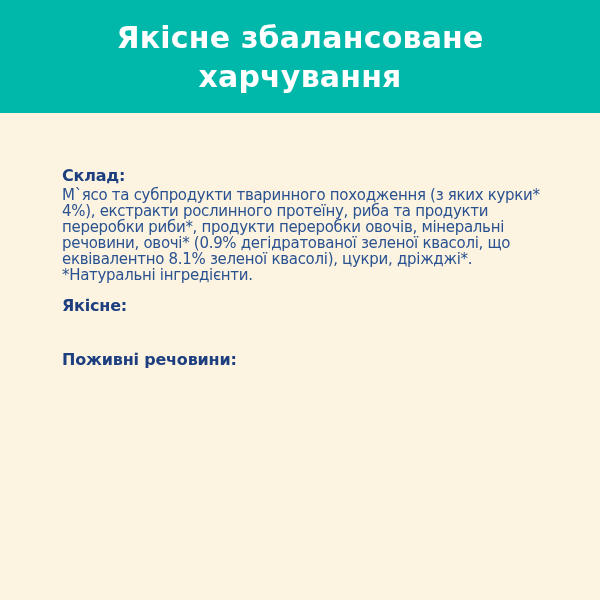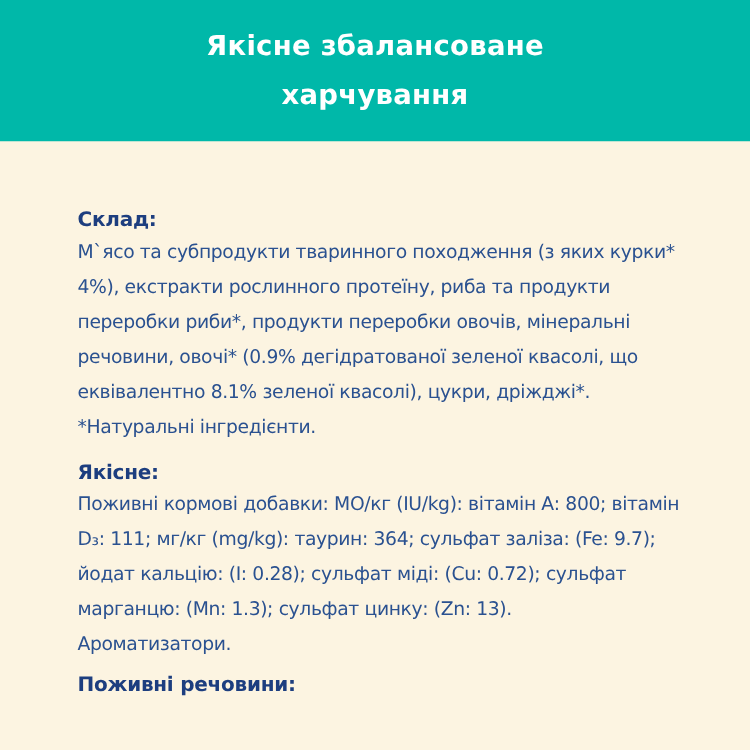--- a/index.html
+++ b/index.html
@@ -17,47 +17,47 @@
   .header {
     width: 600px;
     height: 113px;
     background: #00b8a9;
     display: flex;
     align-items: center;
     justify-content: center;
   }
   .header-title {
     color: #ffffff;
-    font-size: 22px;
+    font-size: 30px;
     line-height: 39px;
     font-weight: bold;
     text-align: center;
     white-space: pre-line;
     letter-spacing: 0.2px;
   }
   .content {
     padding: 52px 43px 0 62px;
   }
   .section {
     margin: 0;
   }
   .section + .section.gap-sm { margin-top: 12px; }
-  .section + .section.gap-md { margin-top: 8px; }
+  .section + .section.gap-md { margin-top: 32px; }
   .section-heading {
     margin: 0;
     font-size: 16px;
     line-height: 22px;
     font-weight: bold;
     color: #1d3e7f;
     letter-spacing: -0.2px;
   }
   .section-body {
     margin: 0;
     font-size: 15px;
-    line-height: 28px;
+    line-height: 16px;
     color: #2a5190;
     white-space: pre-line;
     letter-spacing: -0.3px;
   }
 </style>
 </head>
 <body>
 
 <div class="page">
 
@@ -73,25 +73,20 @@
       <p class="section-body">М`ясо та субпродукти тваринного походження (з яких курки*
 4%), екстракти рослинного протеїну, риба та продукти
 переробки риби*, продукти переробки овочів, мінеральні
 речовини, овочі* (0.9% дегідратованої зеленої квасолі, що
 еквівалентно 8.1% зеленої квасолі), цукри, дріжджі*.
 *Натуральні інгредієнти.</p>
     </div>
 
     <div class="section gap-sm">
       <h2 class="section-heading">Якісне:</h2>
-      <p class="section-body">Поживні кормові добавки: МО/кг (IU/kg): вітамін А: 800; вітамін
-D₃: 111; мг/кг (mg/kg): таурин: 364; сульфат заліза: (Fe: 9.7);
-йодат кальцію: (I: 0.28); сульфат міді: (Cu: 0.72); сульфат
-марганцю: (Mn: 1.3); сульфат цинку: (Zn: 13).
-Ароматизатори.</p>
     </div>
 
     <div class="section gap-md">
       <h2 class="section-heading">Поживні речовини:</h2>
     </div>
 
   </div>
 </div>
 
 </body></html>

